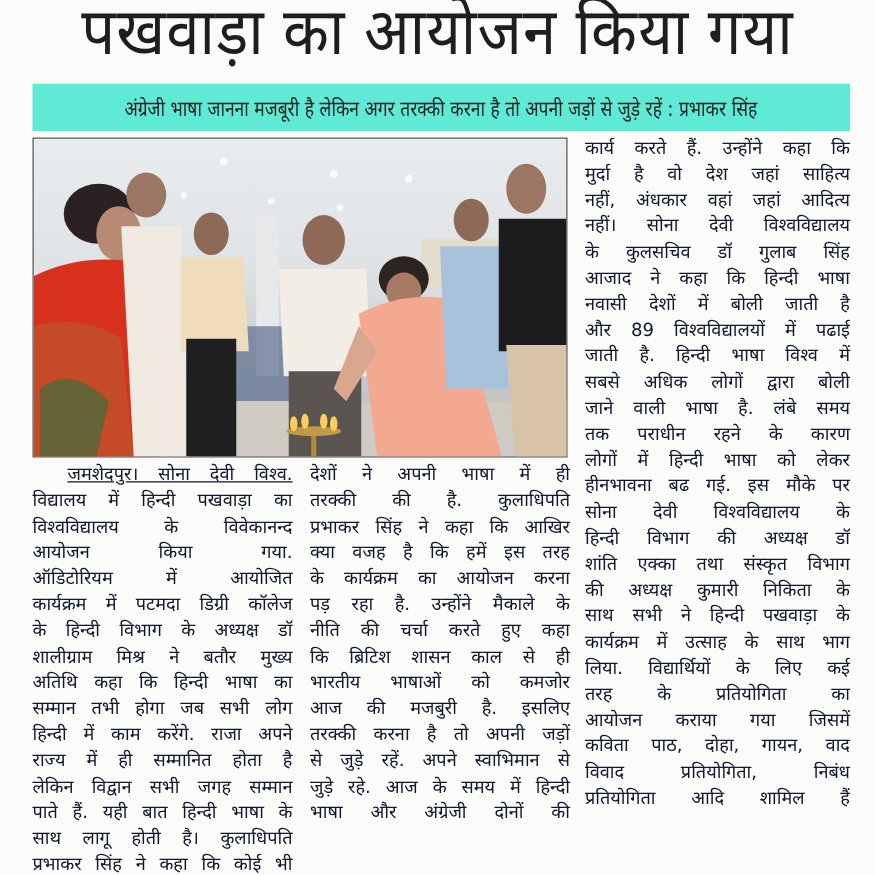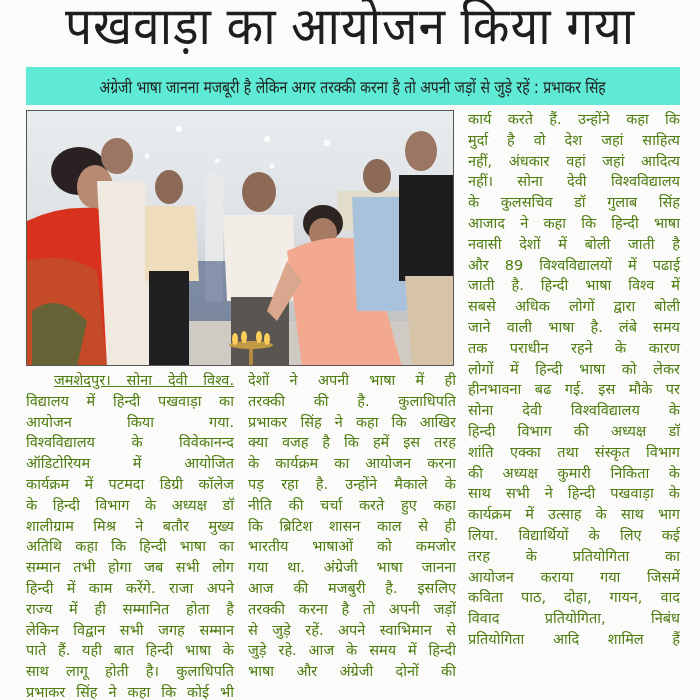--- a/index.html
+++ b/index.html
@@ -23,21 +23,21 @@
     white-space:nowrap; transform:scaleX(0.82); display:inline-block;
   }
   .photo {
     position:absolute; left:26px; top:110px; width:428px; height:256px;
     border:1px solid #555; box-sizing:border-box; overflow:hidden;
     background:linear-gradient(180deg,#e9ecef 0%,#dfe3e6 40%,#c9ccd0 70%,#b8b6b2 100%);
   }
   .photo svg { position:absolute; left:0; top:0; }
   .col {
     position:absolute; top:370px; font-size:14.5px; line-height:20.8px;
-    color:#4d7c0f; text-align:justify; text-align-last:justify;
+    color:#0f172a; text-align:justify; text-align-last:justify;
   }
   .col .ln { display:block; white-space:nowrap; text-align-last:justify; }
   .col1 { left:26px; width:208px; }
   .col2 { left:248px; width:208px; }
   .col3 { left:468px; width:212px; top:109px; }
   .col .ln.indent { padding-left:28px;text-decoration:underline; }
 </style>
 </head>
 <body>
 
@@ -101,22 +101,22 @@
         <ellipse cx="217" cy="226" rx="3" ry="6"></ellipse>
       <ellipse cx="232" cy="226" rx="3" ry="6"></ellipse>
         <ellipse cx="240" cy="228" rx="3" ry="6"></ellipse>
     </g>
   </svg>
 </div>
 
 <div class="col col1">
   <span class="ln indent">जमशेदपुर। सोना देवी विश्व.</span>
   <span class="ln">विद्यालय में हिन्दी पखवाड़ा का</span>
+  <span class="ln">विश्वविद्यालय के विवेकानन्द</span>
   <span class="ln">आयोजन किया गया.</span>
-  <span class="ln">विश्वविद्यालय के विवेकानन्द</span>
   <span class="ln">ऑडिटोरियम में आयोजित</span>
   <span class="ln">कार्यक्रम में पटमदा डिग्री कॉलेज</span>
   <span class="ln">के हिन्दी विभाग के अध्यक्ष डॉ</span>
   <span class="ln">शालीग्राम मिश्र ने बतौर मुख्य</span>
   <span class="ln">अतिथि कहा कि हिन्दी भाषा का</span>
   <span class="ln">सम्मान तभी होगा जब सभी लोग</span>
   <span class="ln">हिन्दी में काम करेंगे. राजा अपने</span>
   <span class="ln">राज्य में ही सम्मानित होता है</span>
   <span class="ln">लेकिन विद्वान सभी जगह सम्मान</span>
   <span class="ln">पाते हैं. यही बात हिन्दी भाषा के</span>
@@ -127,21 +127,20 @@
 <div class="col col2">
   <span class="ln">देशों ने अपनी भाषा में ही</span>
   <span class="ln">तरक्की की है. कुलाधिपति</span>
   <span class="ln">प्रभाकर सिंह ने कहा कि आखिर</span>
   <span class="ln">क्या वजह है कि हमें इस तरह</span>
   <span class="ln">के कार्यक्रम का आयोजन करना</span>
   <span class="ln">पड़ रहा है. उन्होंने मैकाले के</span>
   <span class="ln">नीति की चर्चा करते हुए कहा</span>
   <span class="ln">कि ब्रिटिश शासन काल से ही</span>
   <span class="ln">भारतीय भाषाओं को कमजोर</span>
-  <span class="ln">गया था. अंग्रेजी भाषा जानना</span>
   <span class="ln">आज की मजबुरी है. इसलिए</span>
   <span class="ln">तरक्की करना है तो अपनी जड़ों</span>
   <span class="ln">से जुड़े रहें. अपने स्वाभिमान से</span>
   <span class="ln">जुड़े रहे. आज के समय में हिन्दी</span>
   <span class="ln">भाषा और अंग्रेजी दोनों की</span>
 </div>
 
 <div class="col col3">
   <span class="ln">कार्य करते हैं. उन्होंने कहा कि</span>
   <span class="ln">मुर्दा है वो देश जहां साहित्य</span>

